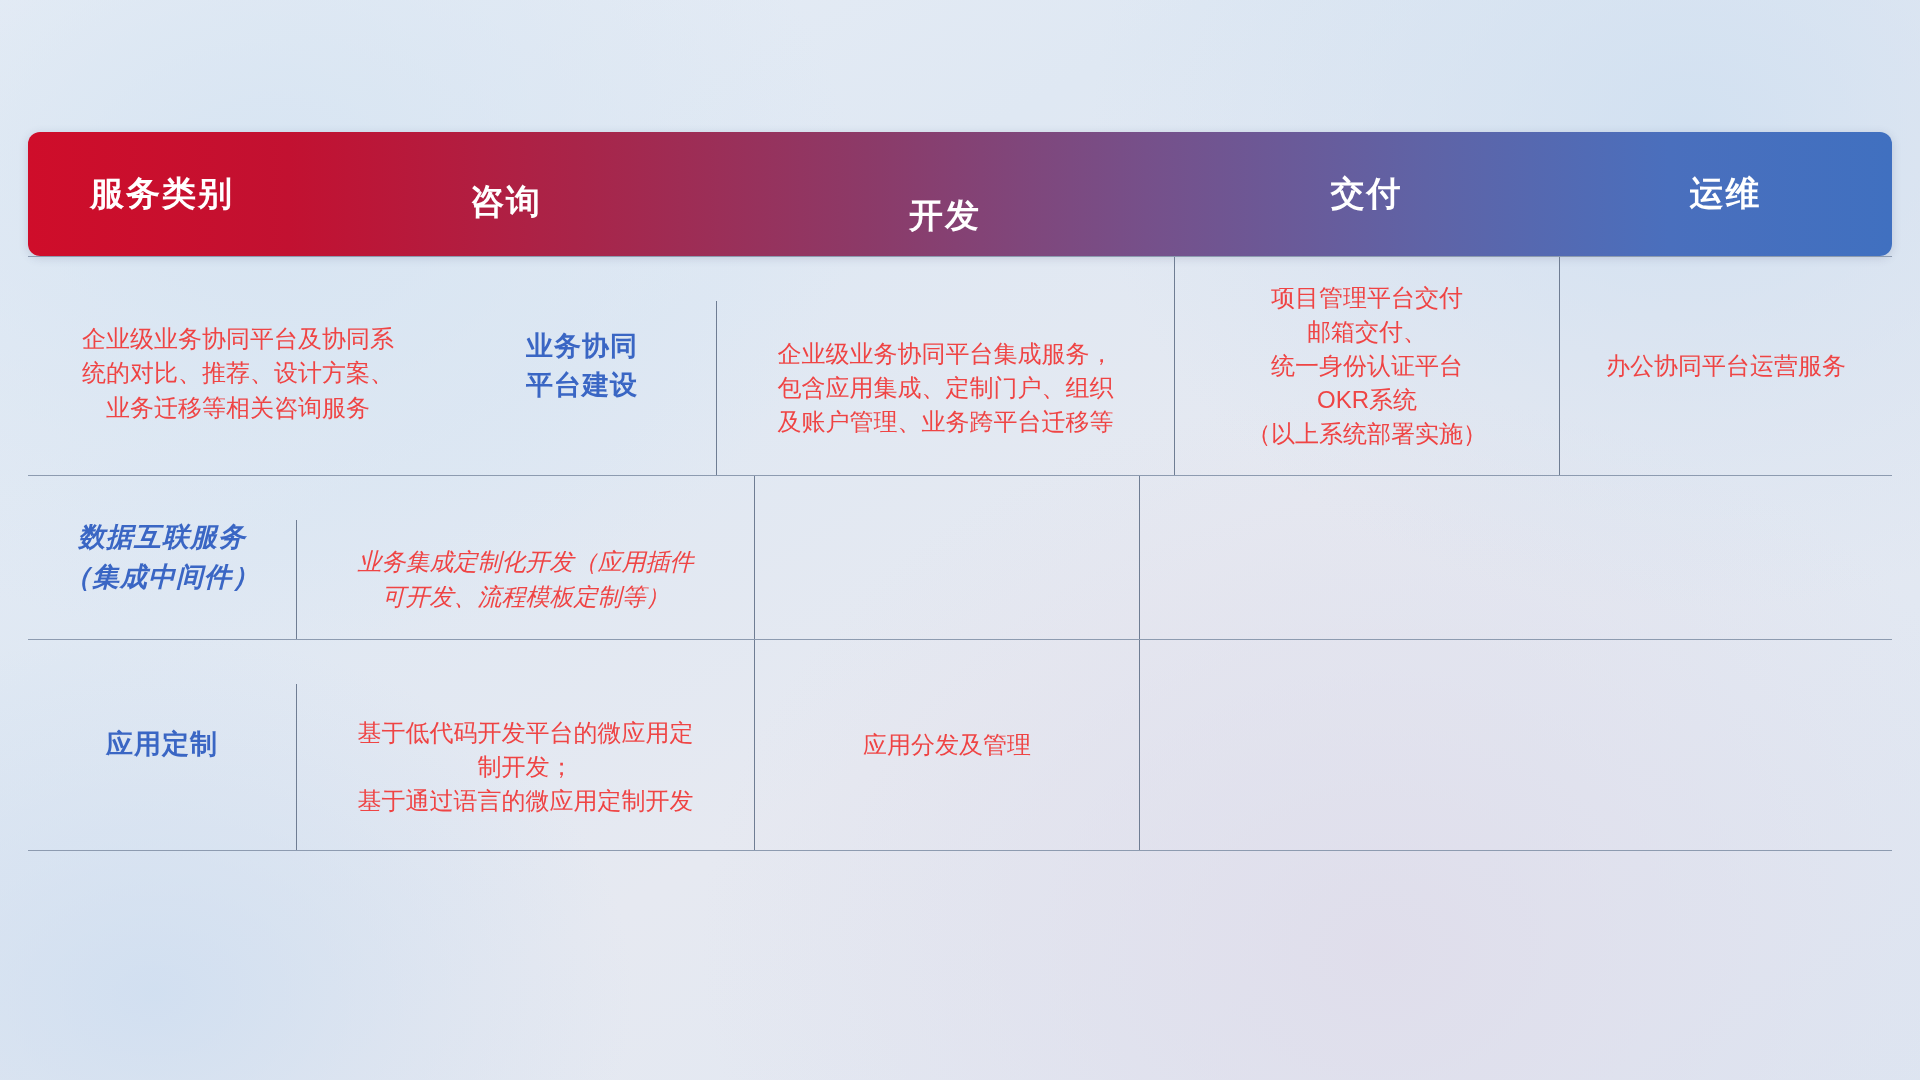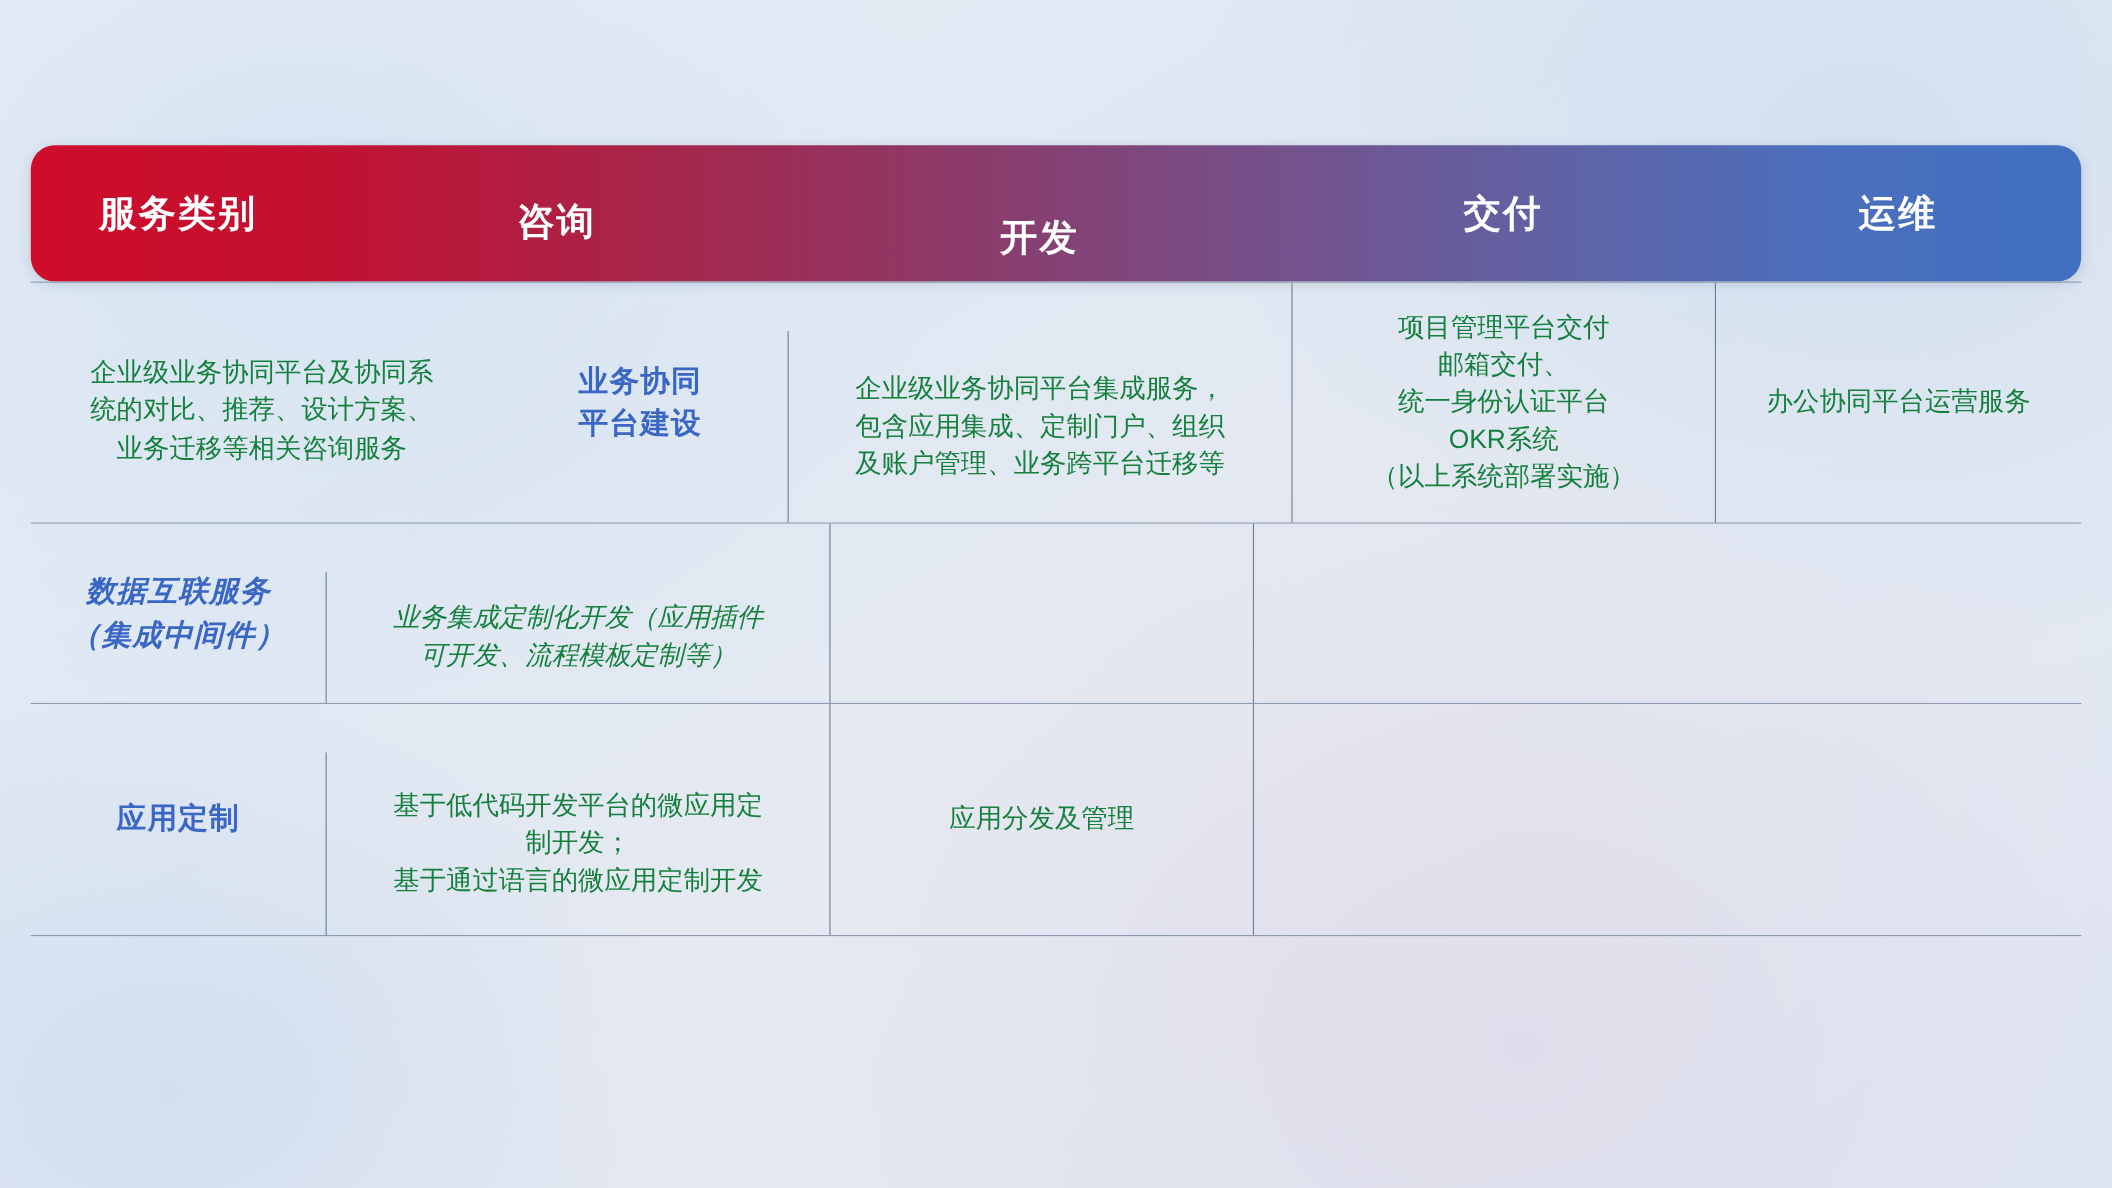--- a/index.html
+++ b/index.html
@@ -29,21 +29,21 @@
     position: absolute;
     left: 28px;
     top: 132px;
     width: 1864px;
   }
 
   
   .header-row {
     display: flex;
     height: 124px;
-    border-radius: 22px;
+    border-radius: 12px;
     overflow: hidden;
     background: linear-gradient(90deg,
         #cf0d2a 0%,
         #c21131 14%,
         #a8254a 30%,
         #8c3a68 45%,
         #76508a 60%,
         #5f63a6 75%,
         #4a6fbd 88%,
         #4070c0 100%);
@@ -82,21 +82,21 @@
 
   .cell {
     display: flex;
     align-items: center;
     justify-content: center;
     text-align: center;
     padding: 6px 14px;
     box-sizing: border-box;
     font-size: 24px;
     line-height: 1.42;
-    color: #15803d;
+    color: #ef4444;
   }
   .cell.cat {
     color: #3a66c4;
     font-weight: bold;
     font-size: 27px;
     line-height: 1.45;
     letter-spacing: 1px;
   }
   
   .sep-l { border-left: 1px solid #6f7d93; }

